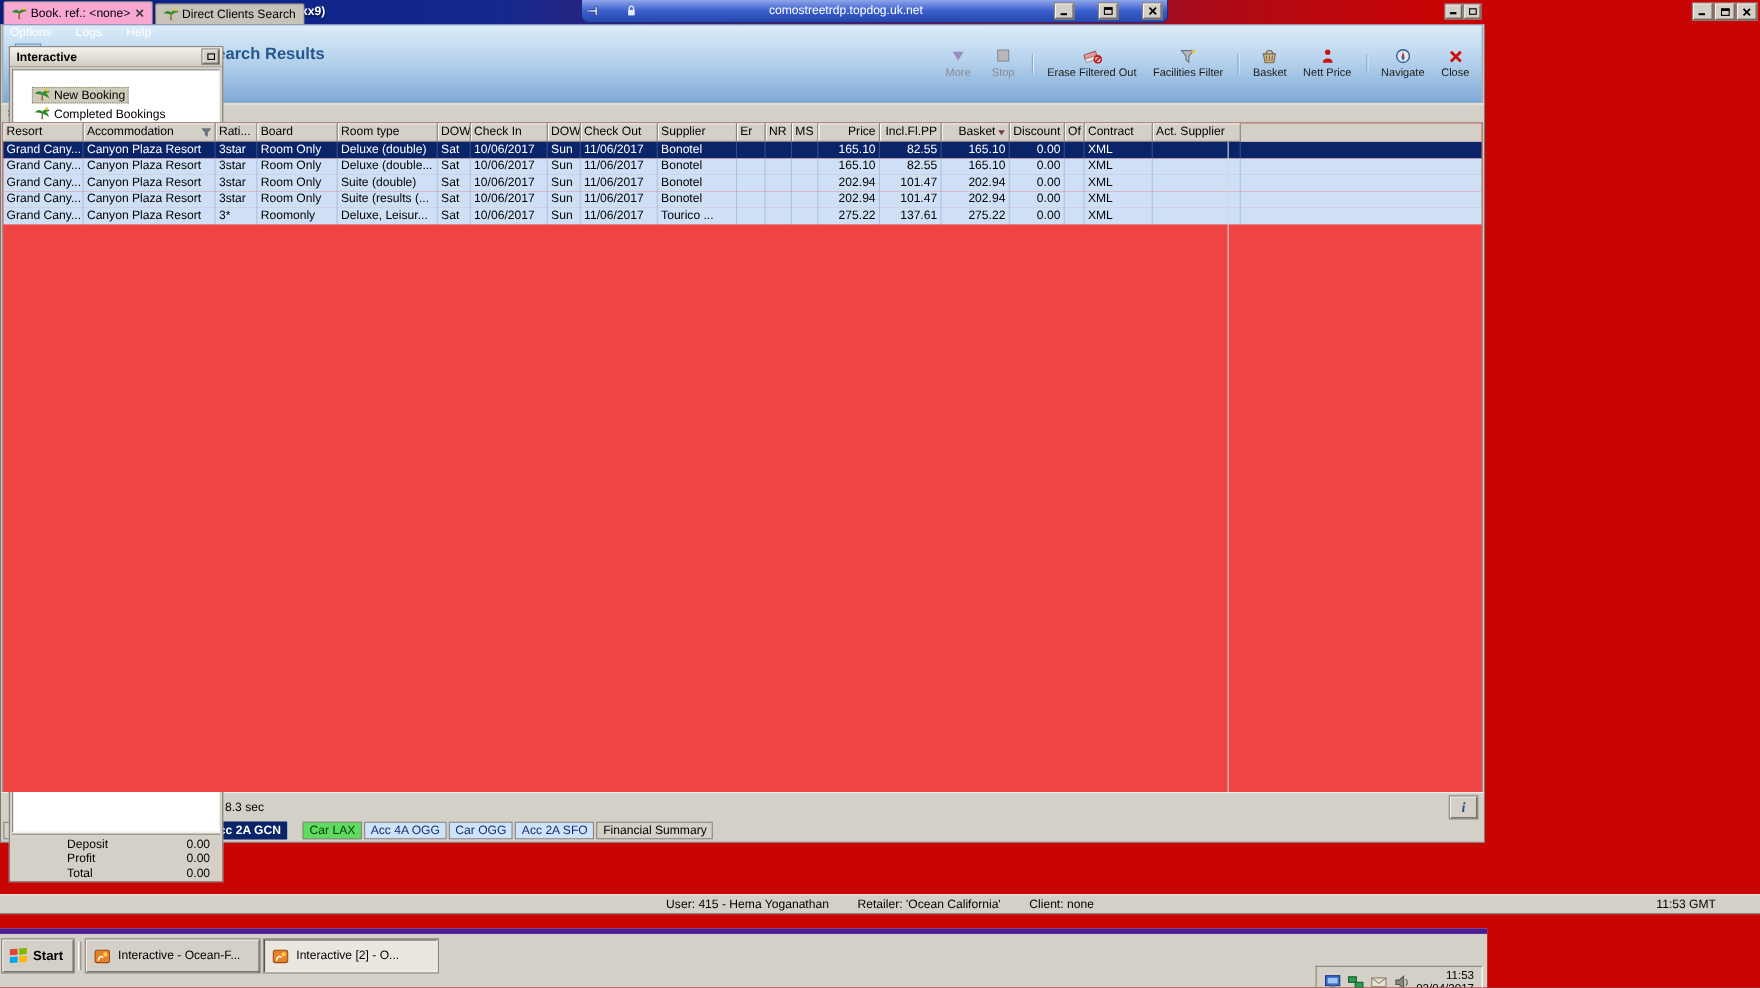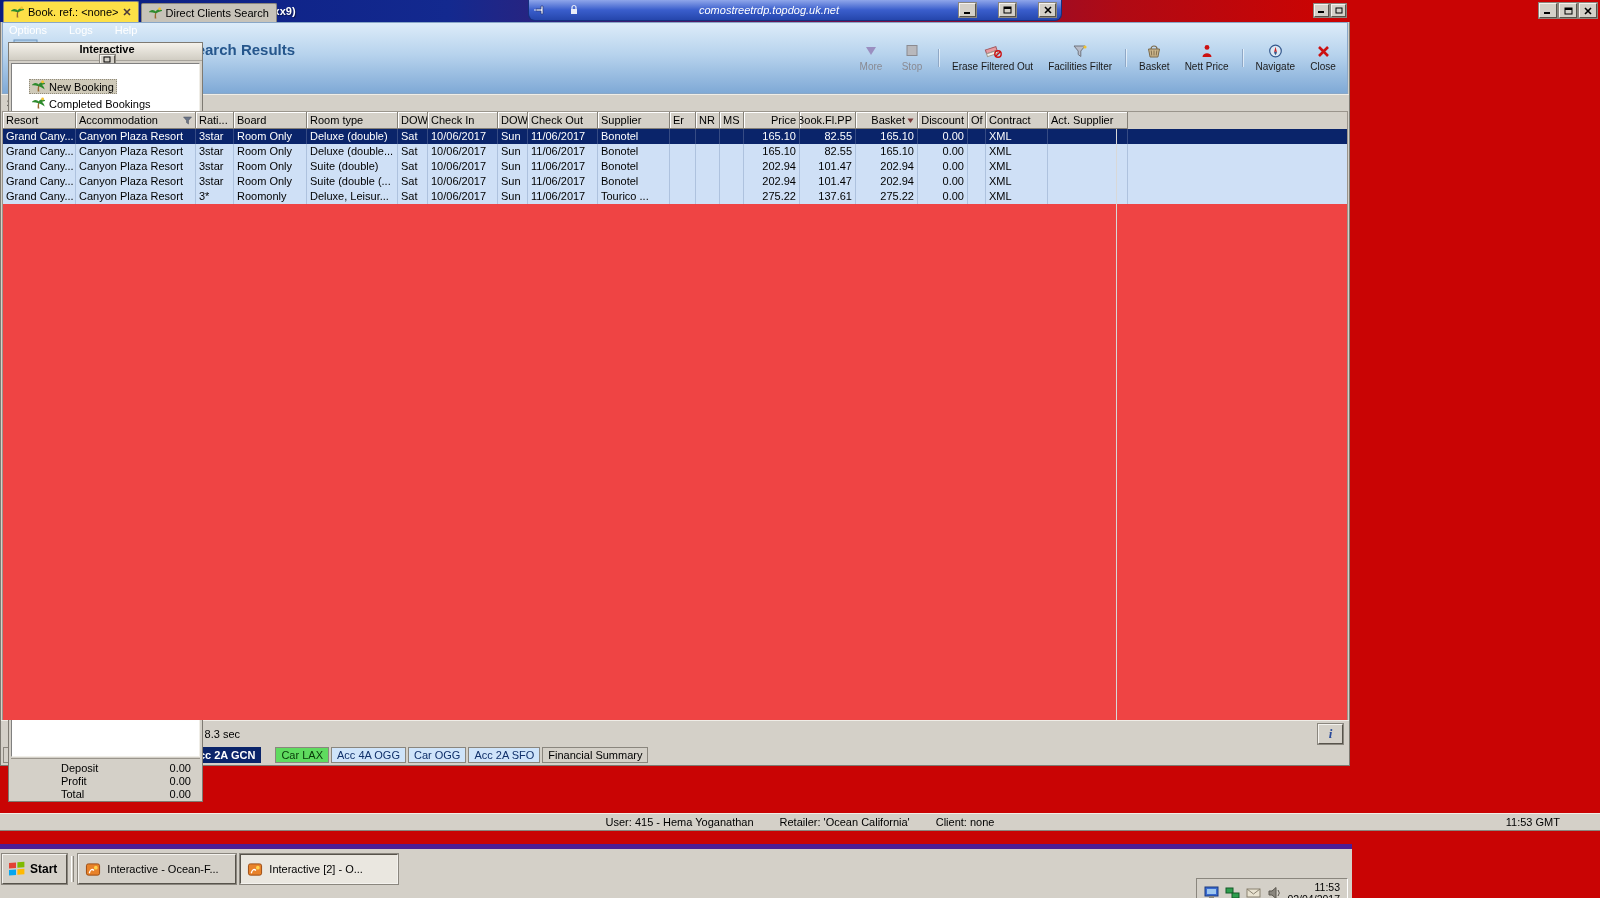--- a/index.html
+++ b/index.html
@@ -13,32 +13,32 @@
   .ttext{font-size:11px;font-weight:bold;text-shadow:1px 1px 1px rgba(0,0,0,.45);white-space:nowrap;}
   .winctl{position:absolute;right:3px;top:3px;display:flex;gap:2px;}
   .cbtn{background:#d4d0c8;border:1px solid;border-color:#f4f2ee #57534b #57534b #f4f2ee;outline:1px solid #8a867e;
     display:flex;align-items:center;justify-content:center;padding:0;cursor:default;}
   .cbtn svg{display:block;}
   .wb{width:18px;height:15px;}
 
   
   .rdpbar{position:absolute;left:528px;top:0;width:534px;height:21px;z-index:5;display:flex;align-items:center;gap:23px;
     padding:0 5px;color:#fff;font-size:11px;border:1px solid #14307e;border-top:none;border-radius:0 0 7px 7px;
-    background:linear-gradient(to bottom,#8fa6ea 0%,#3a5ecc 50%,#2546ac 100%);font-style:italic;}
+    background:linear-gradient(to bottom,#8fa6ea 0%,#3a5ecc 50%,#2546ac 100%);}
   .rdpbar .addr{flex:1;text-align:center;white-space:nowrap;}
   .rb{width:17px;height:14px;}
 
   
   .menubar{position:absolute;left:0;top:22px;width:100%;height:15px;display:flex;gap:22px;align-items:center;padding-left:9px;color:#fff;font-size:11px;}
   .menubar span{cursor:default;}
 
   
   .panel{position:absolute;background:#d4d0c8;border:1px solid #7e7a72;}
   .phdr{height:18px;display:flex;align-items:center;padding:0 3px 0 6px;font-size:11px;font-weight:bold;
-    background:linear-gradient(to bottom,#f5f2eb,#d1cdc3);border-bottom:1px solid #a8a49c;flex-direction:column;}
+    background:linear-gradient(to bottom,#f5f2eb,#d1cdc3);border-bottom:1px solid #a8a49c;}
   .sb{width:15px;height:13px;font-size:9px;}
 
   
   #sidebar{left:8px;top:42px;width:195px;height:383px;}
   .tree{position:absolute;left:2px;right:2px;top:20px;bottom:2px;background:#fff;border:1px solid;border-color:#808080 #f0eee8 #f0eee8 #808080;padding-top:3px;overflow:hidden;}
   .titem{height:17px;display:flex;align-items:center;gap:3px;padding-left:5px;font-size:11px;color:#000;}
   .exp{width:9px;height:9px;flex:0 0 9px;border:1px solid #8a8a8a;background:#fff;position:relative;}
   .exp::before{content:"";position:absolute;left:1px;right:1px;top:3px;height:1px;background:#000;}
   .exp.plus::after{content:"";position:absolute;top:1px;bottom:1px;left:3px;width:1px;background:#000;}
   .exp.none{visibility:hidden;}
@@ -57,21 +57,21 @@
   .bkrow{height:16px;display:flex;align-items:center;font-size:11px;padding:0 9px 0 13px;}
   .bkrow .v{margin-left:auto;}
   .bktotals{position:absolute;left:2px;right:2px;bottom:2px;height:41px;background:#d4d0c8;border-top:1px solid #9a958c;padding:2px 9px 0 5px;}
   .bkt{height:13px;display:flex;font-size:11px;font-weight:normal;align-items:center;margin-left:45px;}
   .bkt .v{margin-left:auto;}
 
   
   #main{left:207px;top:40px;width:1350px;height:766px;background:#d4d0c8;border:1px solid #7e7a72;display:flex;flex-direction:column;}
   .mtabs{height:21px;flex:0 0 21px;display:flex;align-items:flex-end;padding:2px 2px 0 2px;gap:2px;position:relative;}
   .mtab{height:19px;display:flex;align-items:center;gap:4px;padding:0 7px;font-size:11px;border:1px solid #8a867e;border-bottom:none;border-radius:2px 2px 0 0;background:#c7c3b9;cursor:default;}
-  .mtab.active{background:#fde047;height:21px;text-align:center;}
+  .mtab.active{background:#f9a8d4;height:21px;text-align:center;}
   .mctl{position:absolute;right:3px;top:3px;display:flex;gap:2px;}
   .bluehdr{height:72px;flex:0 0 72px;margin:0 1px;border:1px solid #89a7c7;display:flex;align-items:center;padding:0 8px;gap:12px;
     background:linear-gradient(to bottom,#ddecf9 0%,#b7d3ed 45%,#7fa9d6 100%);}
   .htitles{display:flex;flex-direction:column;gap:3px;}
   .htitle{font-size:15px;font-weight:bold;color:#25568c;}
   .hsub{font-size:13px;color:#25568c;}
   .htools{margin-left:auto;display:flex;align-items:stretch;gap:9px;}
   .tbtn{display:flex;flex-direction:column;align-items:center;justify-content:center;gap:3px;font-size:10px;color:#1a1a1a;padding:2px 3px;min-width:32px;cursor:default;}
   .tbtn.dis{color:#8a8a92;}
   .tsep{width:1px;background:#8fa8c6;box-shadow:1px 0 0 rgba(255,255,255,.6);margin:7px 1px;}
@@ -528,21 +528,21 @@
         <div class="th c4">Room type</div>
         <div class="th c5">DOW</div>
         <div class="th c6">Check In</div>
         <div class="th c7">DOW</div>
         <div class="th c8">Check Out</div>
         <div class="th c9">Supplier</div>
         <div class="th c10">Er</div>
         <div class="th c11">NR</div>
         <div class="th c12">MS</div>
         <div class="th c13 r">Price</div>
-        <div class="th c14 r">Book.Fl.PP</div>
+        <div class="th c14 r">Incl.Fl.PP</div>
         <div class="th c15 r">
             <span style="flex:1;text-align:right;overflow:hidden;">Basket</span>
             <svg width="7" height="7">
               <path d="M0.5 1.5 h6 l-3 4.5 z" fill="#7a3a3a"></path>
             </svg>
           </div>
         <div class="th c16 r">Discount</div>
         <div class="th c17">Of</div>
         <div class="th c18">Contract</div>
         <div class="th c19">Act. Supplier</div>
@@ -612,21 +612,21 @@
           <div class="td c16 r">0.00</div>
           <div class="td c17"></div>
           <div class="td c18">XML</div>
           <div class="td c19"></div>
       </div>
       <div class="trow alt">
         <div class="td c0">Grand Cany...</div>
           <div class="td c1">Canyon Plaza Resort</div>
           <div class="td c2">3star</div>
           <div class="td c3">Room Only</div>
-          <div class="td c4">Suite (double (...</div>
+          <div class="td c4">Suite (results (...</div>
           <div class="td c5">Sat</div>
           <div class="td c6">10/06/2017</div>
           <div class="td c7">Sun</div>
           <div class="td c8">11/06/2017</div>
           <div class="td c9">Bonotel</div>
           <div class="td c10"></div>
           <div class="td c11"></div>
           <div class="td c12"></div>
           <div class="td c13 r">202.94</div>
           <div class="td c14 r">101.47</div>

